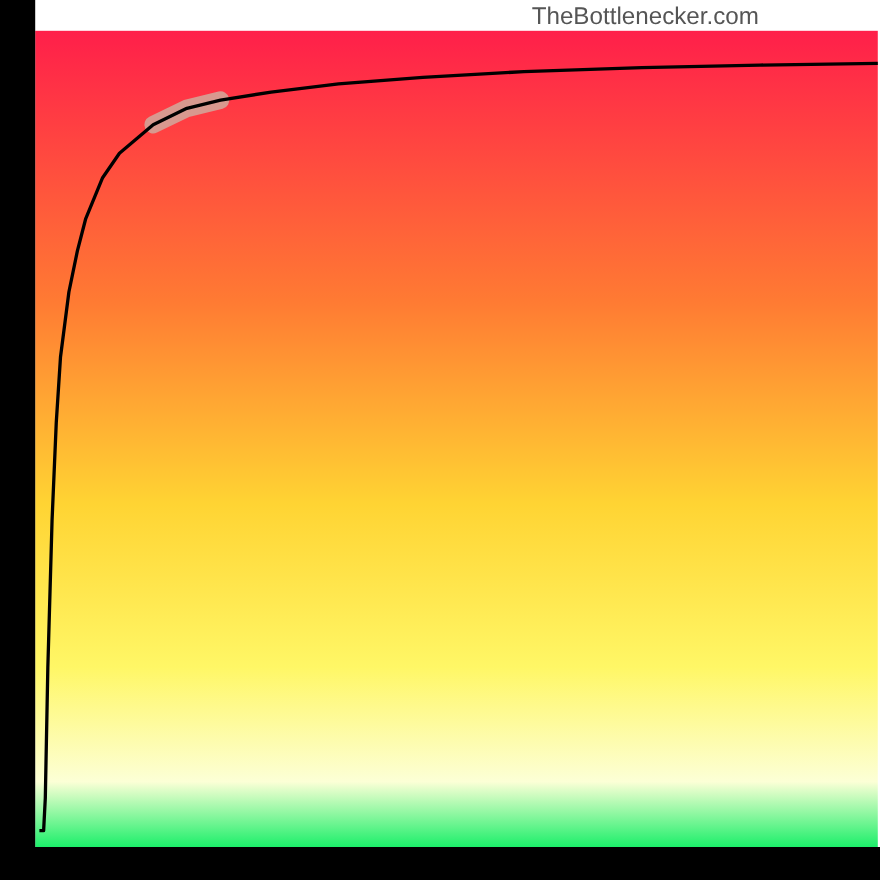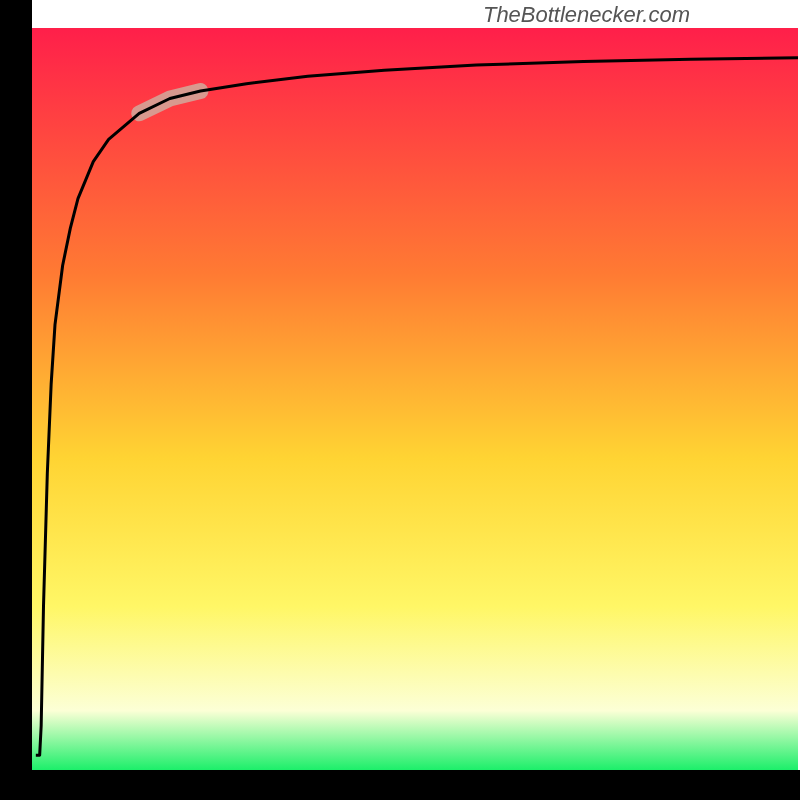--- a/index.html
+++ b/index.html
@@ -6,21 +6,20 @@
     margin: 0;
     padding: 0;
     width: 800px;
     height: 800px;
     overflow: hidden;
   }
   .chart-container {
     position: relative;
     width: 696px;
     height: 800px;
-    font-style: italic;
   }
   .watermark {
     position: absolute;
     top: 2px;
     right: 6px;
     font-family: Arial, sans-serif;
     font-size: 22px;
     color: #555;
     z-index: 20;
   }

